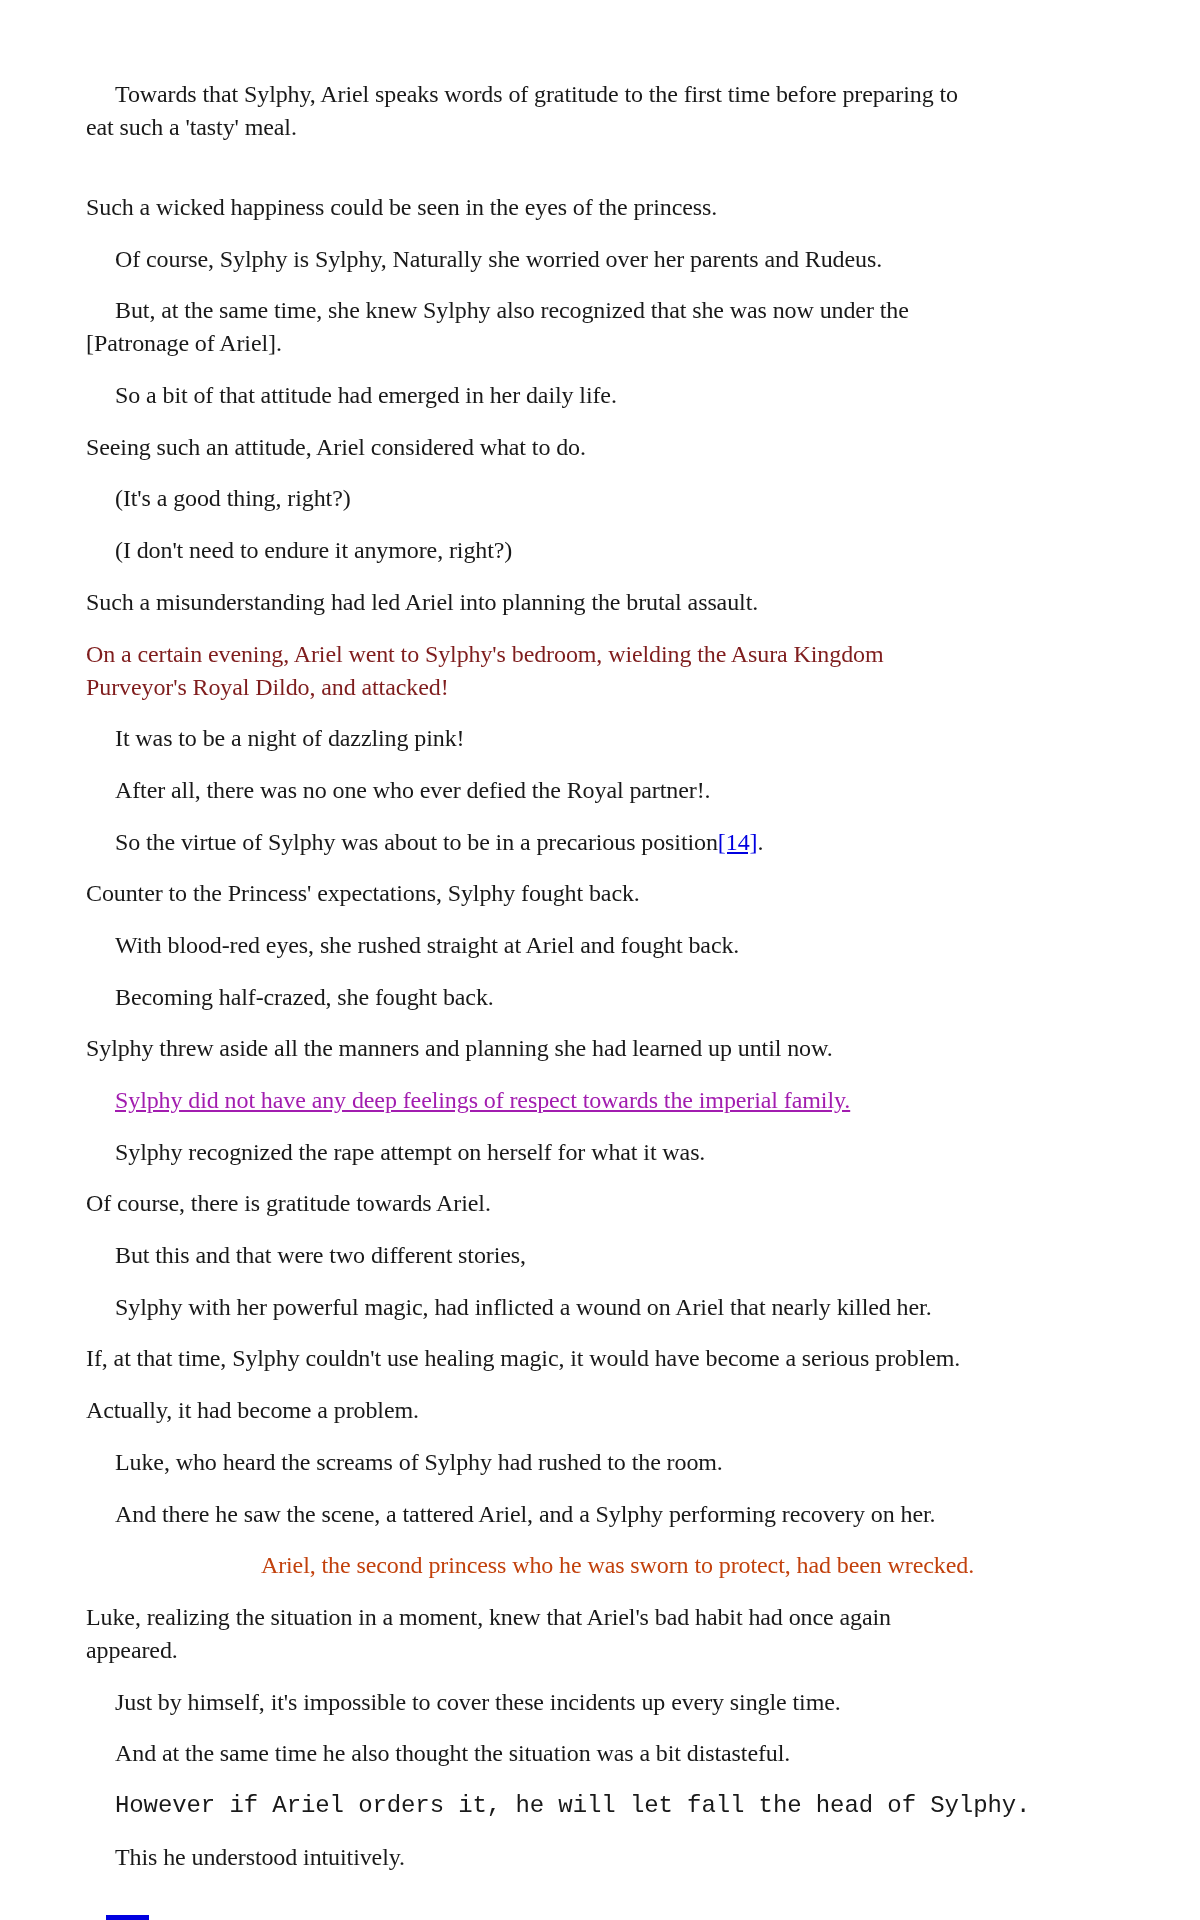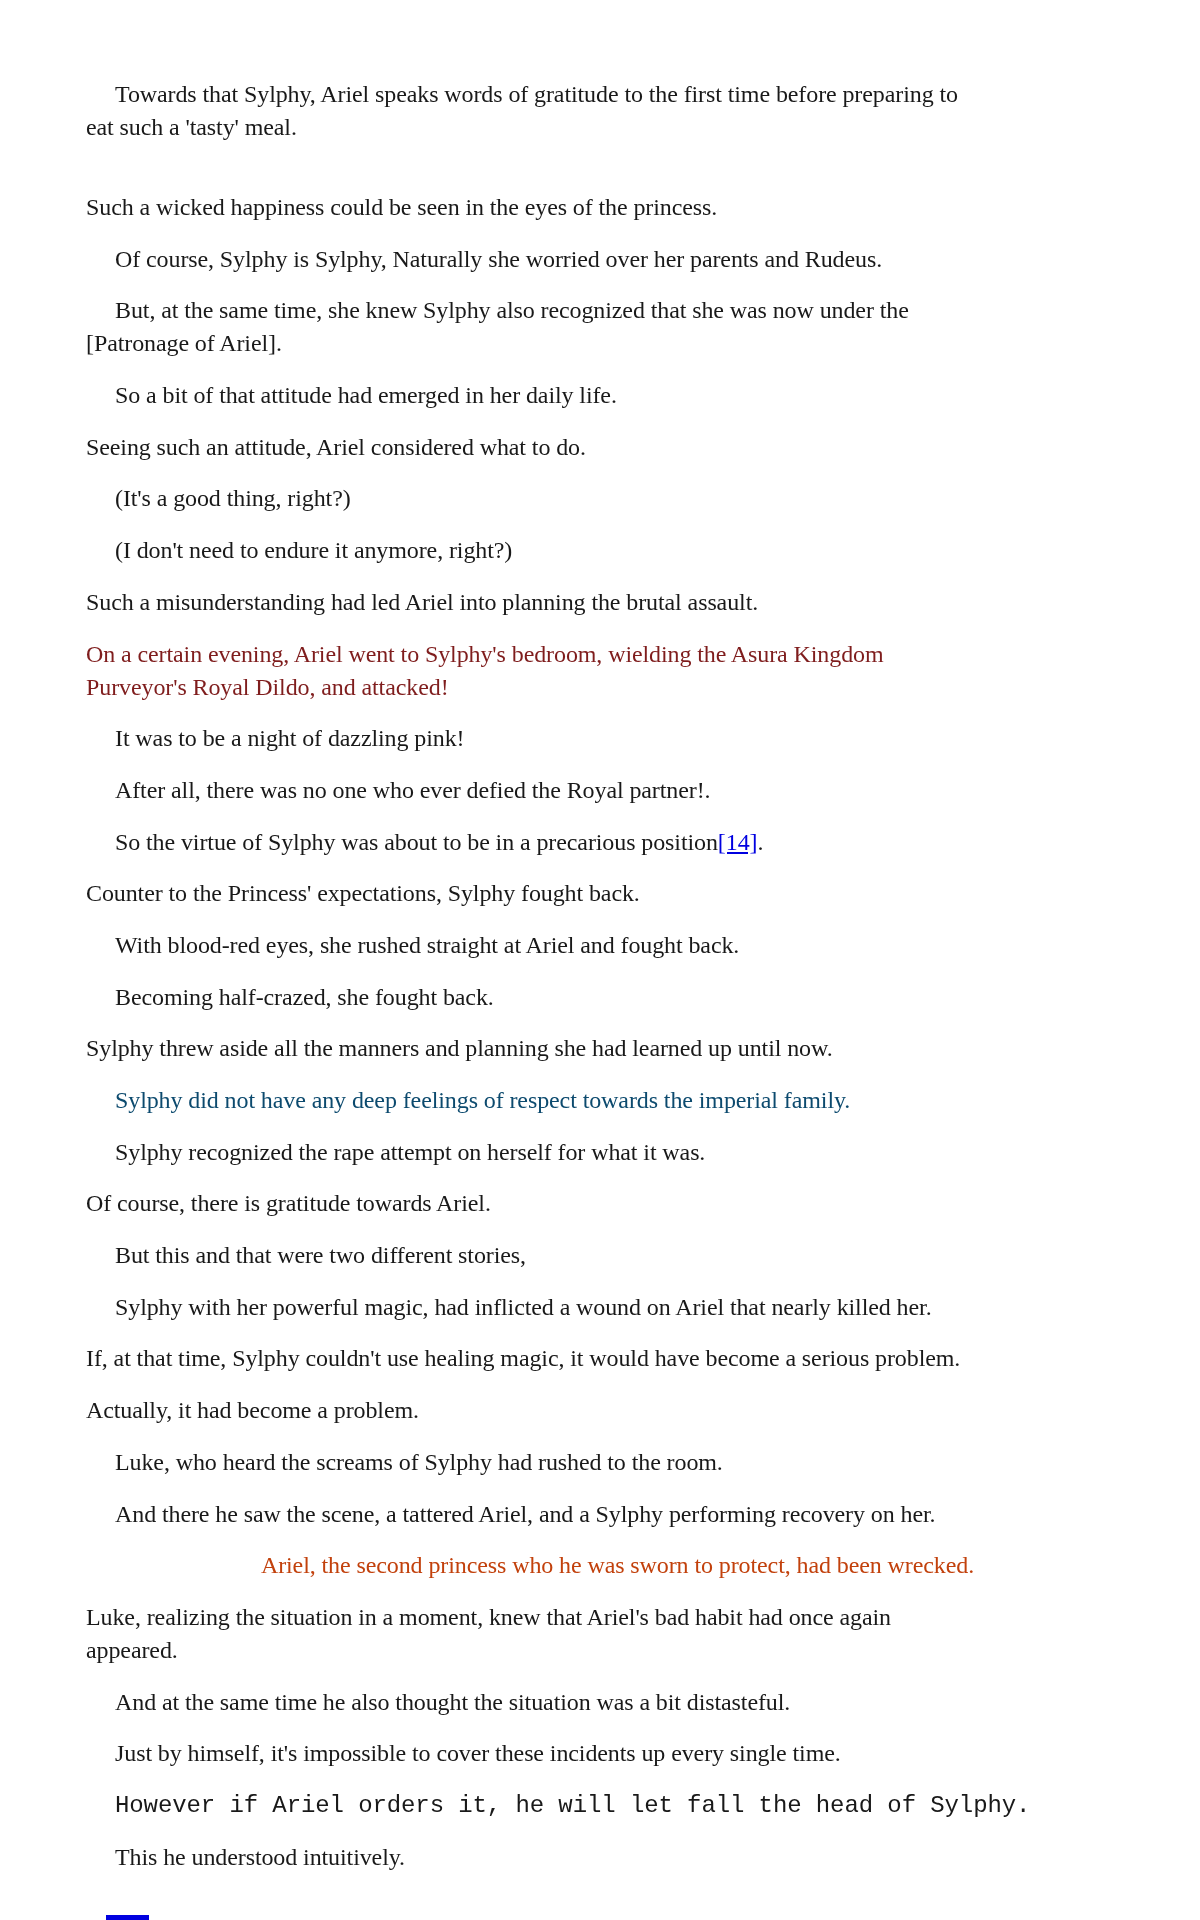--- a/index.html
+++ b/index.html
@@ -58,30 +58,30 @@
     <p class="indent" style="color: rgb(25, 25, 25);">(I don't need to endure it anymore, right?)</p>
     <p style="color: rgb(25, 25, 25);">Such a misunderstanding had led Ariel into planning the brutal assault.</p>
     <p style="color: #7f1d1d;">On a certain evening, Ariel went to Sylphy's bedroom, wielding the Asura Kingdom<br>Purveyor's Royal Dildo, and attacked!</p>
     <p class="indent" style="color: rgb(25, 25, 25);">It was to be a night of dazzling pink!</p>
     <p class="indent" style="color: rgb(25, 25, 25);">After all, there was no one who ever defied the Royal partner!.</p>
     <p class="indent" style="color: rgb(25, 25, 25);"><span>So the virtue of Sylphy was about to be in a precarious position</span><a class="footnote-link" href="#" style="color: rgb(0, 0, 224);">[14]</a><span>.</span></p>
     <p style="color: rgb(25, 25, 25);">Counter to the Princess' expectations, Sylphy fought back.</p>
     <p class="indent" style="color: rgb(25, 25, 25);">With blood-red eyes, she rushed straight at Ariel and fought back.</p>
     <p class="indent" style="color: rgb(25, 25, 25);">Becoming half-crazed, she fought back.</p>
     <p style="color: rgb(25, 25, 25);">Sylphy threw aside all the manners and planning she had learned up until now.</p>
-    <p class="indent" style="color: #0c4a6e;">Sylphy did not have any deep feelings of respect towards the imperial family.</p>
+    <p class="indent" style="color: #a21caf; text-decoration: underline;">Sylphy did not have any deep feelings of respect towards the imperial family.</p>
     <p class="indent" style="color: rgb(25, 25, 25);">Sylphy recognized the rape attempt on herself for what it was.</p>
     <p style="color: rgb(25, 25, 25);">Of course, there is gratitude towards Ariel.</p>
     <p class="indent" style="color: rgb(25, 25, 25);">But this and that were two different stories,</p>
     <p class="indent" style="color: rgb(25, 25, 25);">Sylphy with her powerful magic, had inflicted a wound on Ariel that nearly killed her.</p>
     <p style="color: rgb(25, 25, 25);">If, at that time, Sylphy couldn't use healing magic, it would have become a serious problem.</p>
     <p style="color: rgb(25, 25, 25);">Actually, it had become a problem.</p>
     <p class="indent" style="color: rgb(25, 25, 25);">Luke, who heard the screams of Sylphy had rushed to the room.</p>
     <p class="indent" style="color: rgb(25, 25, 25);">And there he saw the scene, a tattered Ariel, and a Sylphy performing recovery on her.</p>
     <p class="indent" style="color: #c2410c; text-align: center;">Ariel, the second princess who he was sworn to protect, had been wrecked.</p>
     <p style="color: rgb(25, 25, 25);">Luke, realizing the situation in a moment, knew that Ariel's bad habit had once again<br>appeared.</p>
+    <p class="indent" style="color: rgb(25, 25, 25);">Just by himself, it's impossible to cover these incidents up every single time.</p>
     <p class="indent" style="color: rgb(25, 25, 25);">And at the same time he also thought the situation was a bit distasteful.</p>
-    <p class="indent" style="color: rgb(25, 25, 25);">Just by himself, it's impossible to cover these incidents up every single time.</p>
     <p class="indent" style="color: rgb(25, 25, 25); font-family: Liberation Mono, monospace;">However if Ariel orders it, he will let fall the head of Sylphy.</p>
     <p class="indent" style="color: rgb(25, 25, 25);">This he understood intuitively.</p>
   </div>
 
 <div class="link-peek" id="link-peek" style="background: rgb(0, 0, 224);"></div>
 
 </body></html>

